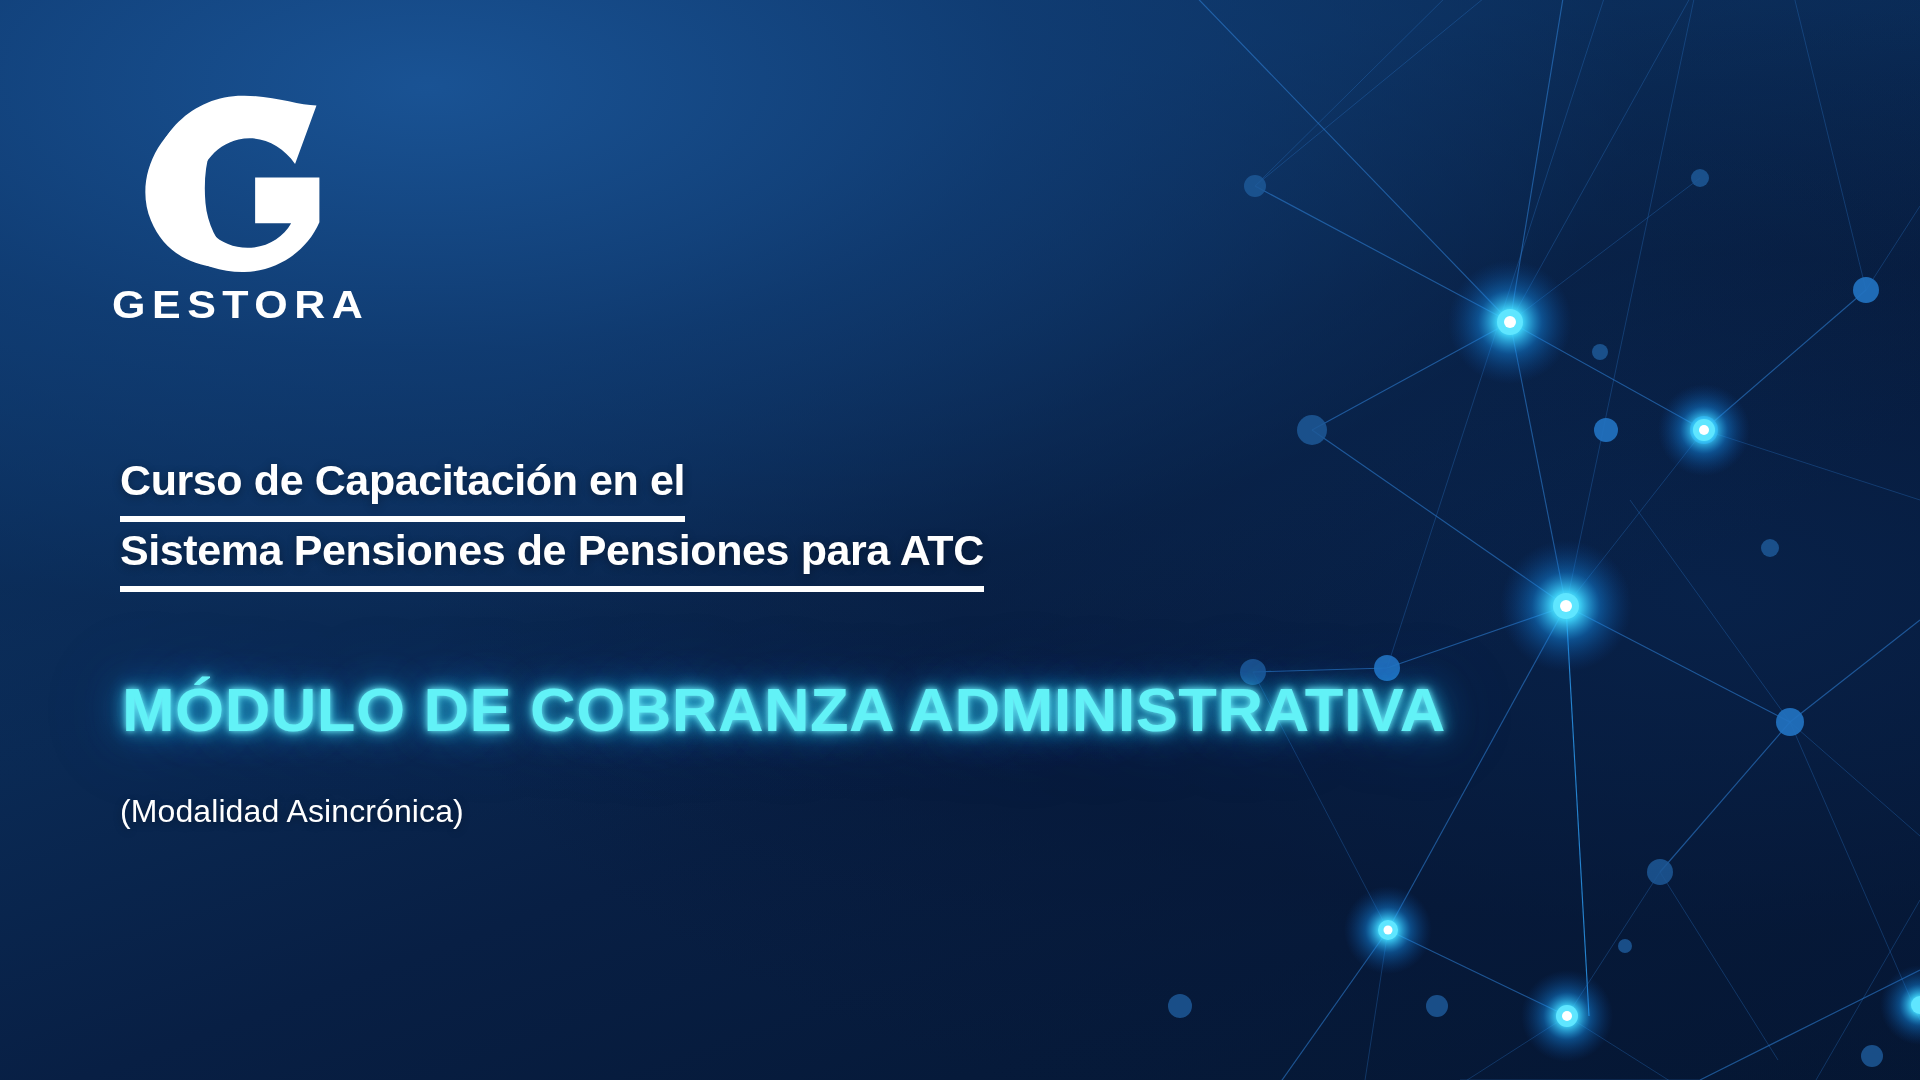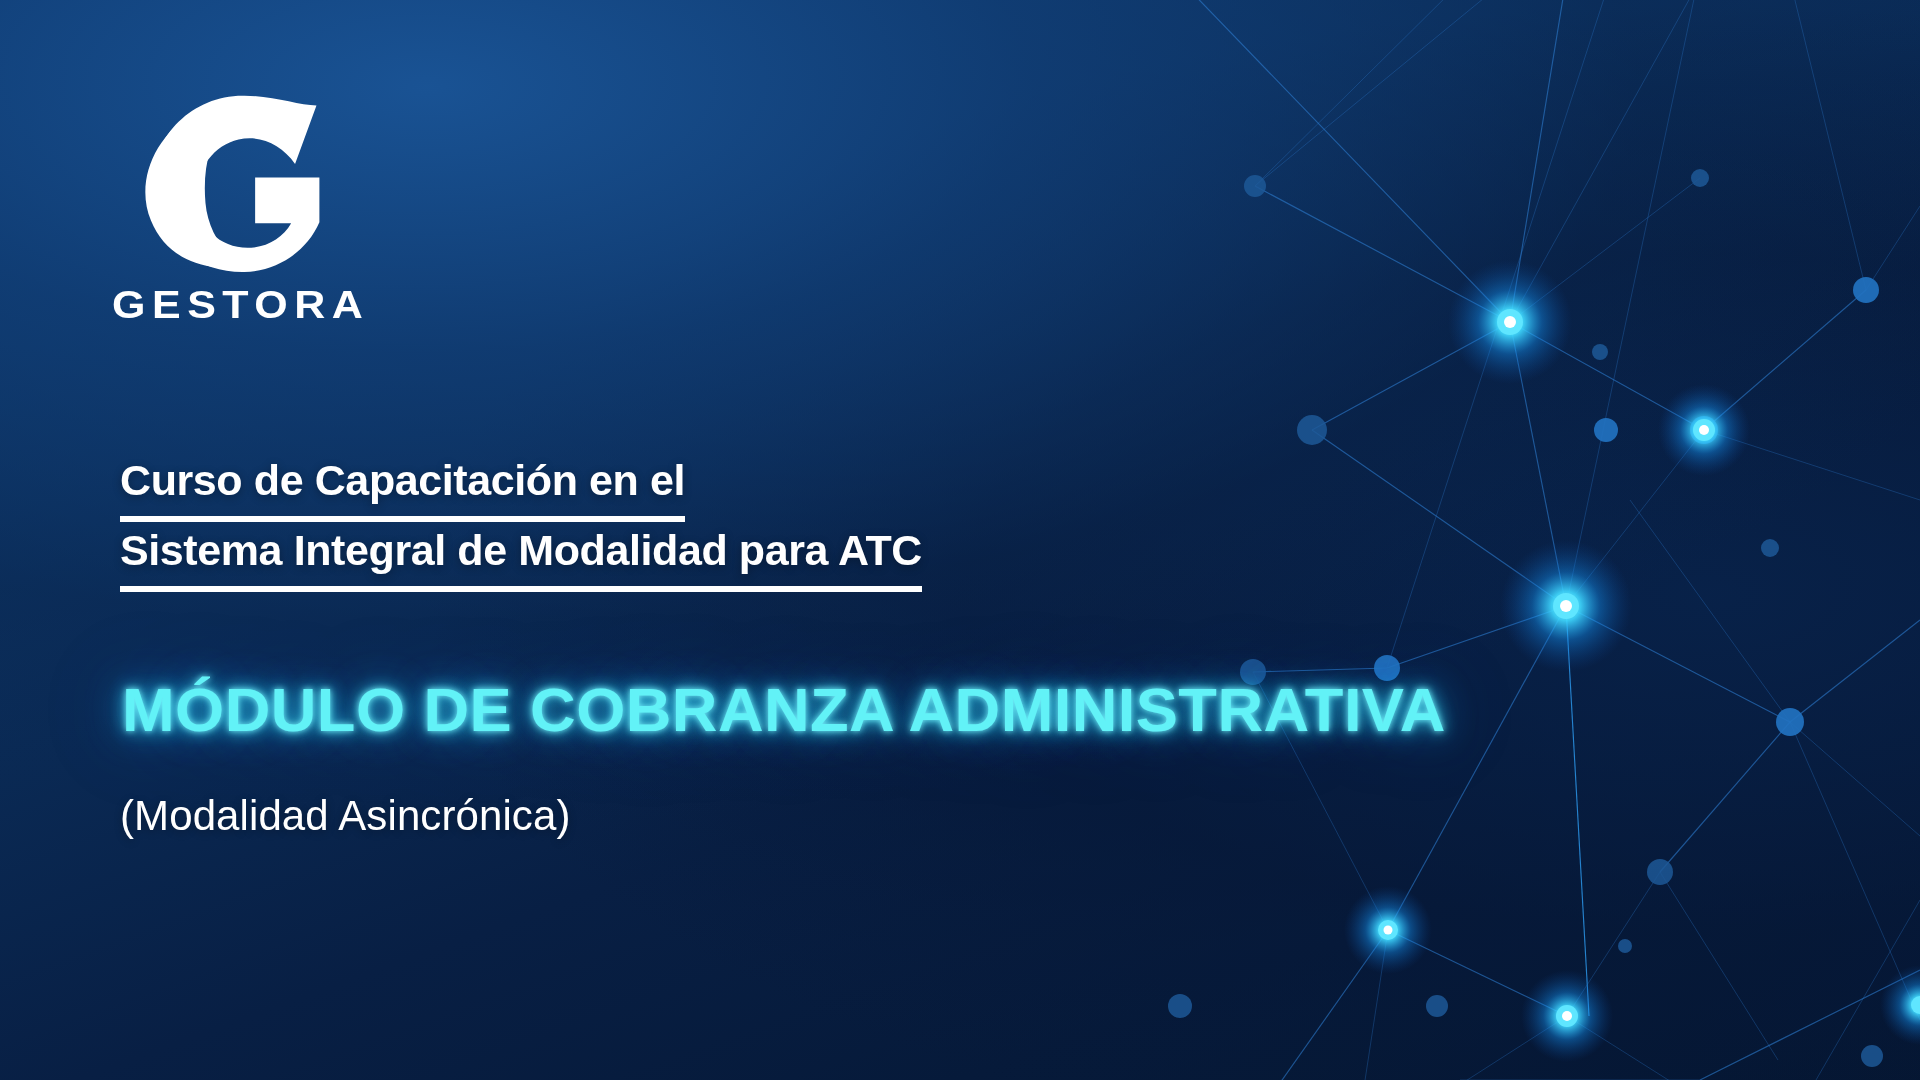--- a/index.html
+++ b/index.html
@@ -110,21 +110,21 @@
       0 0 62px rgba(20,150,235,0.40),
       0 0 96px rgba(16,120,210,0.26);
   }
 
   
   #subtitle {
     position: absolute;
     left: 120px;
     top: 795px;
     color: #ffffff;
-    font-size: 42px;
+    font-size: 32px;
     font-weight: 500;
     letter-spacing: 0.1px;
     line-height: 1;
     white-space: nowrap;
     text-shadow: 0 2px 8px rgba(0,0,0,0.30);
   }
 </style>
 </head>
 <body>
 
@@ -247,21 +247,21 @@
       </g>
     </svg>
     <div id="logo-wordmark">GESTORA</div>
   </div>
 
   <div id="headline">
     <div class="hline">
       <span class="u">Curso de Capacitación en el</span>
     </div>
     <div class="hline">
-      <span class="u">Sistema Integral de Modalidad para ATC</span>
+      <span class="u">Sistema Pensiones de Pensiones para ATC</span>
     </div>
   </div>
 
   <div id="module-title">MÓDULO DE COBRANZA ADMINISTRATIVA</div>
 
   <div id="subtitle">(Modalidad Asincrónica)</div>
 
 </div>
 
 </body></html>

